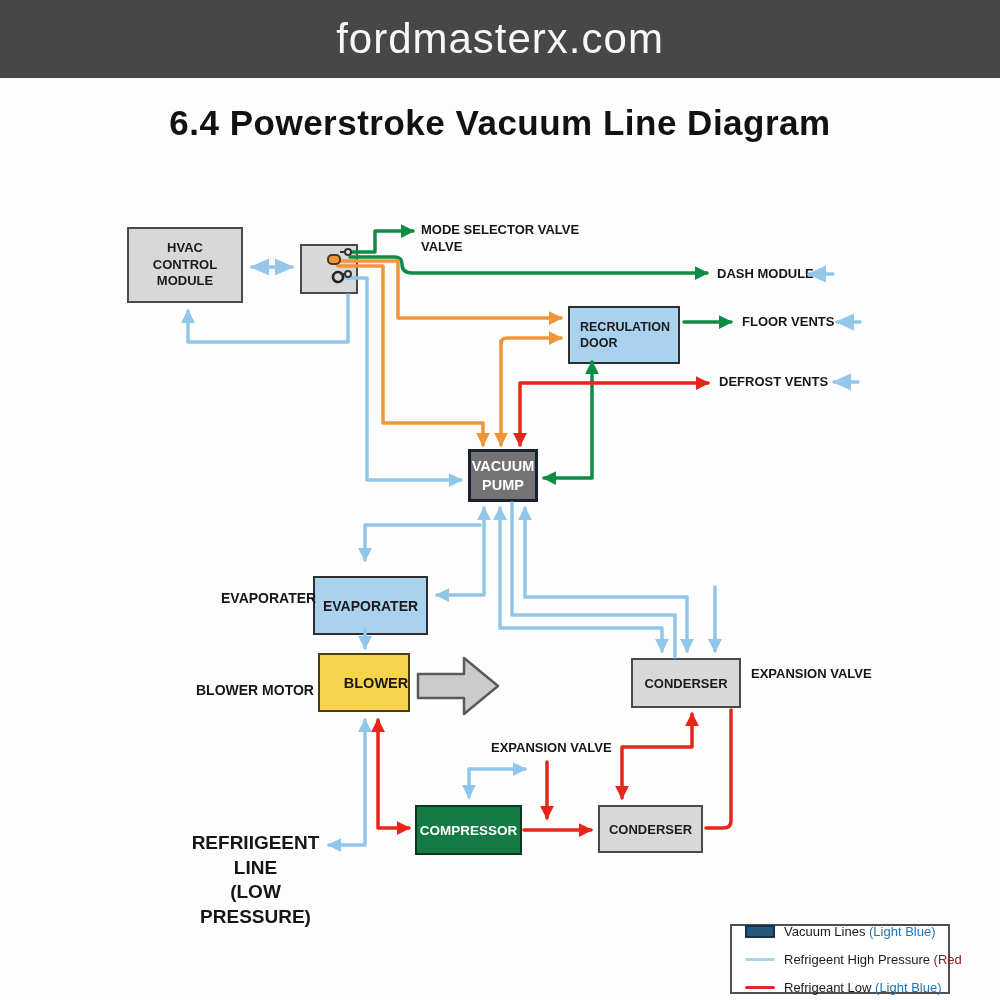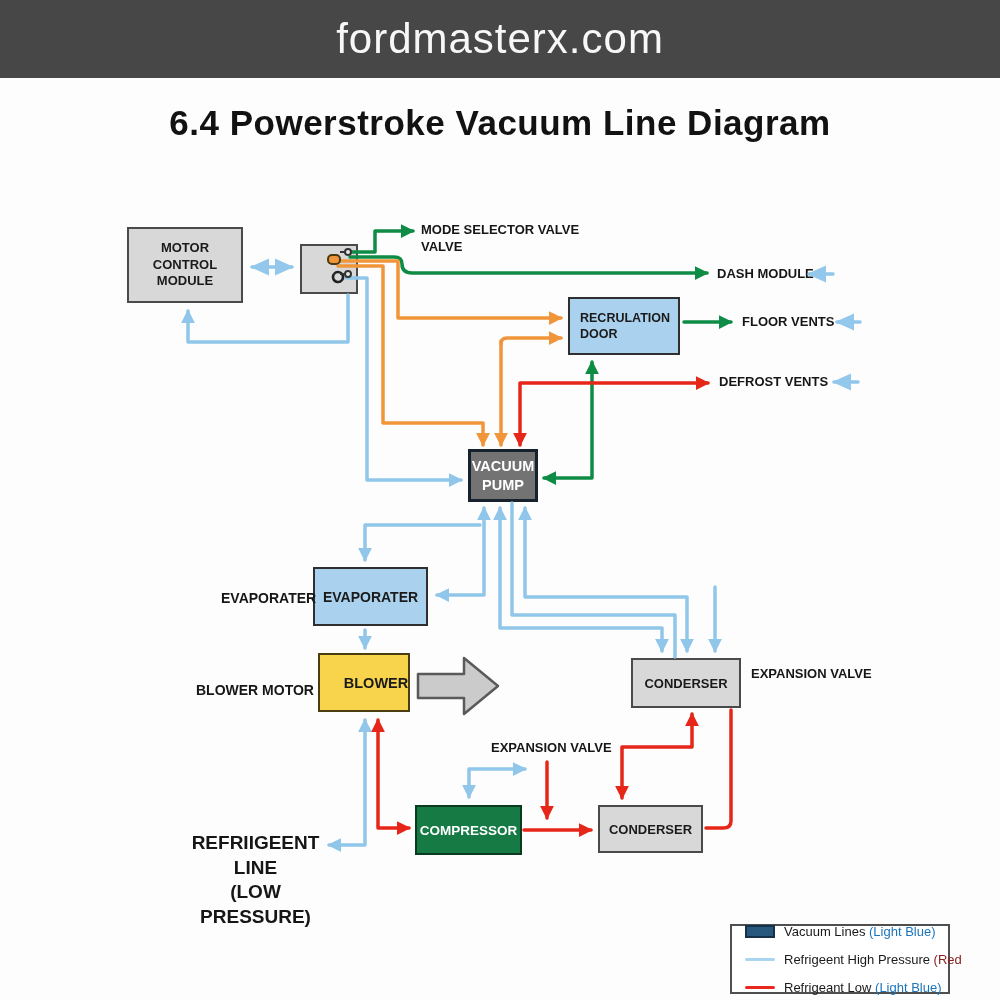--- a/index.html
+++ b/index.html
@@ -4,21 +4,21 @@
 <style>
   html,body{margin:0;padding:0;}
   body{width:1000px;height:1000px;background:#fdfdfd;font-family:"Liberation Sans",sans-serif;position:relative;overflow:hidden;}
   .stage{position:absolute;inset:0;}
   .banner{position:absolute;left:0;top:0;width:1000px;height:78px;background:#474747;display:flex;align-items:center;justify-content:center;}
   .banner-text{color:#f7f7f7;font-size:42px;font-weight:400;letter-spacing:1px;}
   .page-title{position:absolute;left:0;top:103px;width:1000px;text-align:center;font-size:35px;font-weight:bold;color:#121212;letter-spacing:0.5px;}
   .box{position:absolute;display:flex;align-items:center;justify-content:center;text-align:center;font-weight:bold;color:#1a1a1a;box-sizing:border-box;}
   .pre{white-space:pre-line;line-height:1.28;}
   .gray-box{background:#d8d8d8;border:2px solid #4a4a4a;}
-  .blue-box{background:#aad2ee;border:2px solid #2f2f2f;}
+  .blue-box{background:#aad2ee;border:2px solid #2f2f2f;margin-top:9px;}
   .box-hvac{left:127px;top:227px;width:116px;height:76px;font-size:13px;}
   .box-valve{left:300px;top:244px;width:58px;height:50px;}
   .box-door{left:568px;top:297px;width:112px;height:58px;font-size:12.5px;justify-content:flex-start;text-align:left;padding-left:10px;}
   .box-pump{left:468px;top:449px;width:70px;height:53px;background:#737373;border:3px solid #18222e;color:#fff;font-size:14.5px;}
   .box-evap{left:313px;top:567px;width:115px;height:59px;font-size:14px;}
   .box-blower{left:318px;top:653px;width:92px;height:59px;background:#f7d44b;border:2px solid #4a3d10;font-size:14.5px;padding-left:24px;}
   .box-cond-u{left:631px;top:658px;width:110px;height:50px;font-size:13px;}
   .box-comp{left:415px;top:805px;width:107px;height:50px;background:#157a43;border:2px solid #0c3a21;color:#fff;font-size:13.5px;}
   .box-cond-l{left:598px;top:805px;width:105px;height:48px;font-size:13px;}
   .flabel{position:absolute;font-weight:bold;color:#161616;font-size:13px;line-height:1.3;}
@@ -47,21 +47,21 @@
 <body>
 
 <div class="stage">
 
   <div class="banner">
     <div class="banner-text">fordmasterx.com</div>
   </div>
 
   <div class="page-title">6.4 Powerstroke Vacuum Line Diagram</div>
 
-  <div class="box gray-box box-hvac pre">MOTOR
+  <div class="box gray-box box-hvac pre">HVAC
 CONTROL
 MODULE</div>
   <div class="box gray-box box-valve"></div>
   <div class="box blue-box box-door pre">RECRULATION
 DOOR</div>
   <div class="box box-pump pre">VACUUM
 PUMP</div>
   <div class="box blue-box box-evap">EVAPORATER</div>
   <div class="box box-blower">BLOWER</div>
   <div class="box gray-box box-cond-u">CONDERSER</div>

